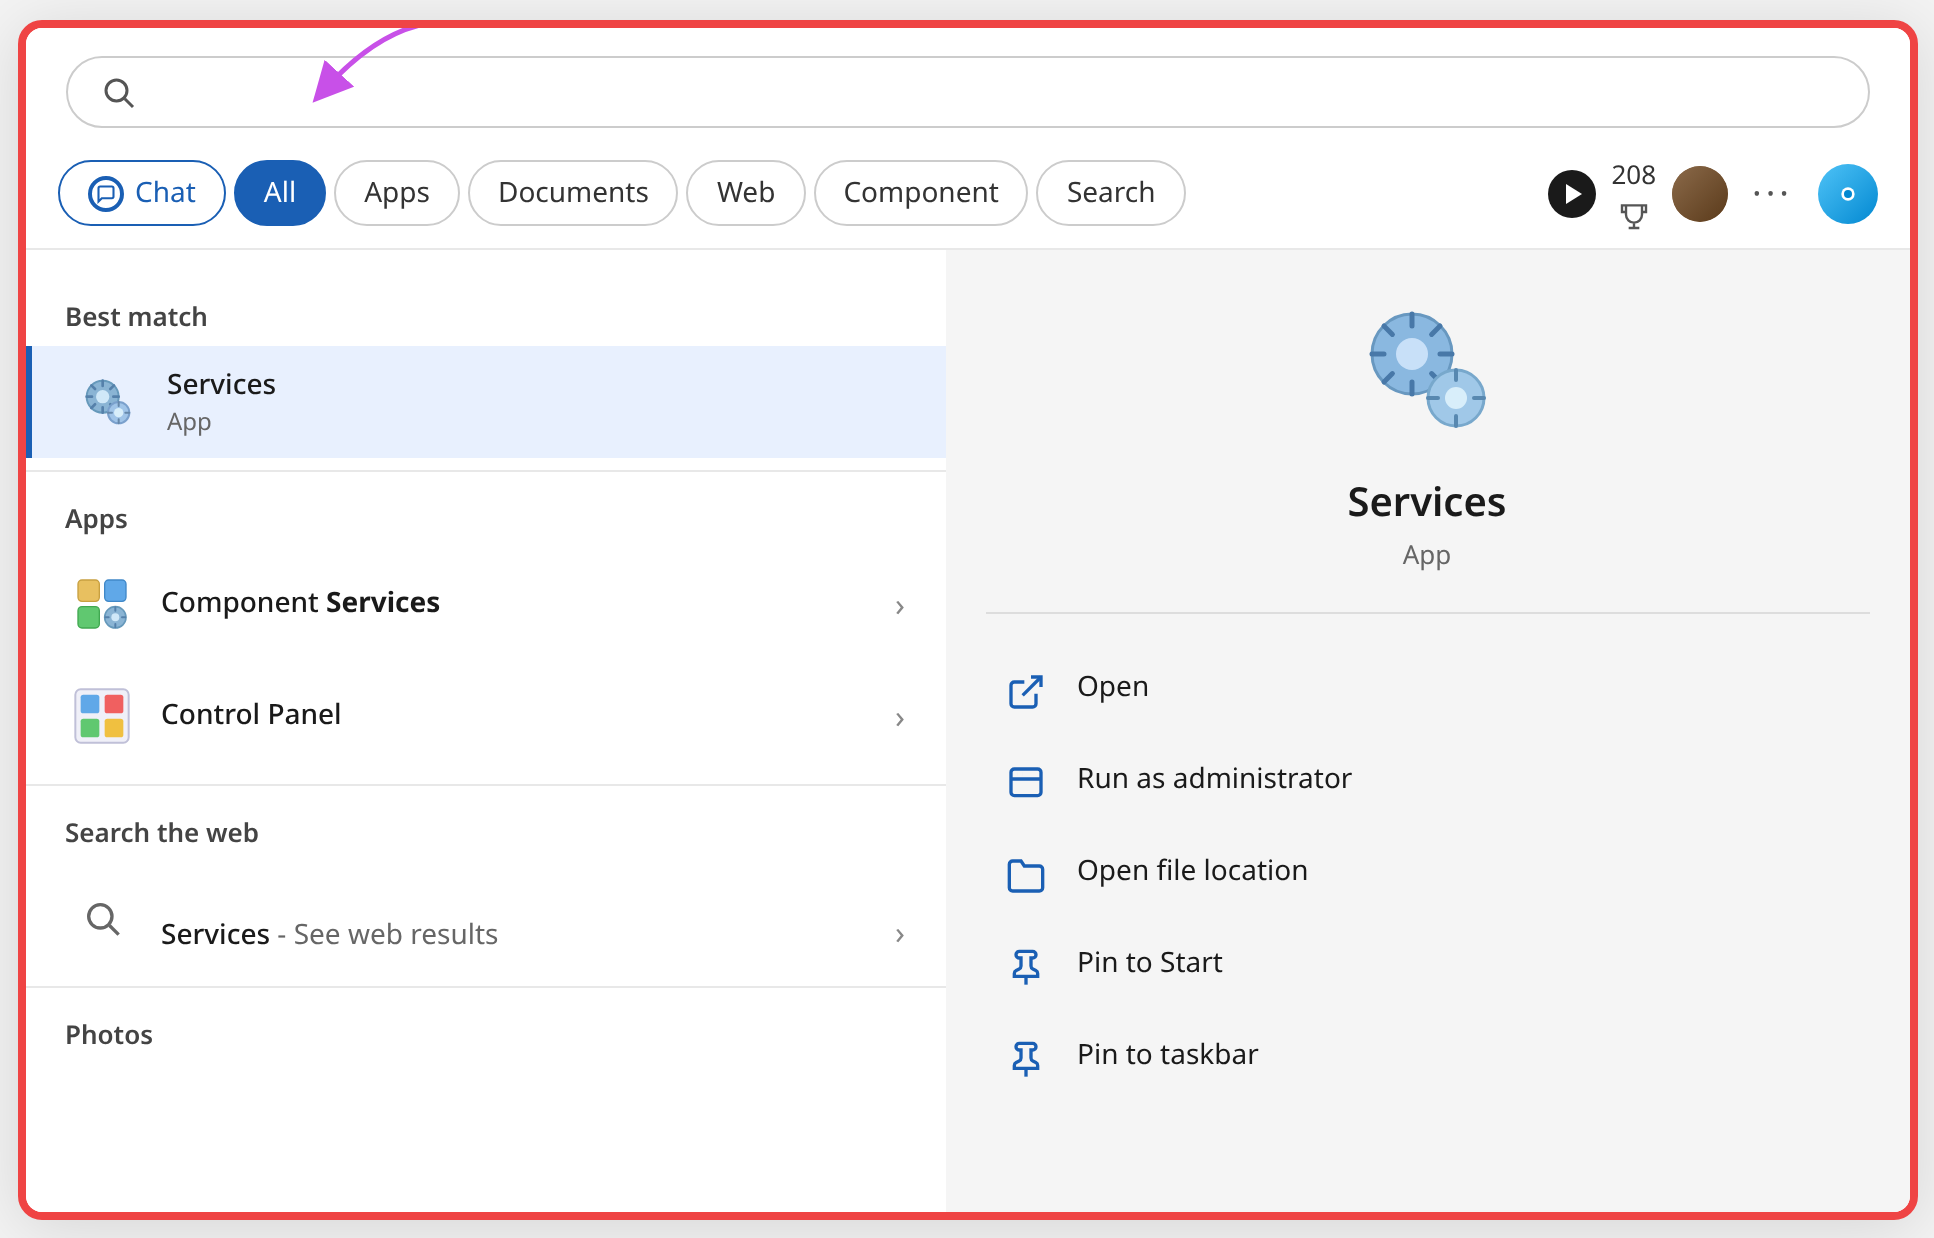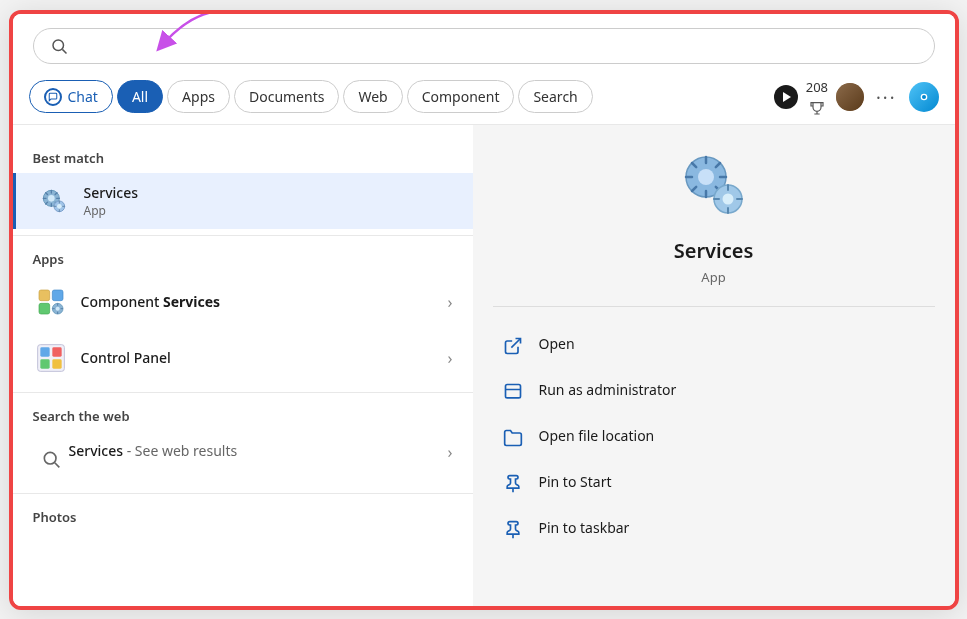--- a/index.html
+++ b/index.html
@@ -215,22 +215,23 @@
       color: #888;
       font-size: 16px;
     }
     .divider {
       height: 1px;
       background: #e8e8e8;
       margin: 6px 0;
     }
     .search-web-item {
       display: flex;
-      align-items: flex-start;
+      align-items: flex-end;
       padding: 10px 20px;
+      gap: 12px;
       cursor: pointer;
     }
     .web-search-icon {
       width: 36px;
       height: 36px;
       display: flex;
       align-items: center;
       justify-content: center;
       font-size: 18px;
       color: #555;

